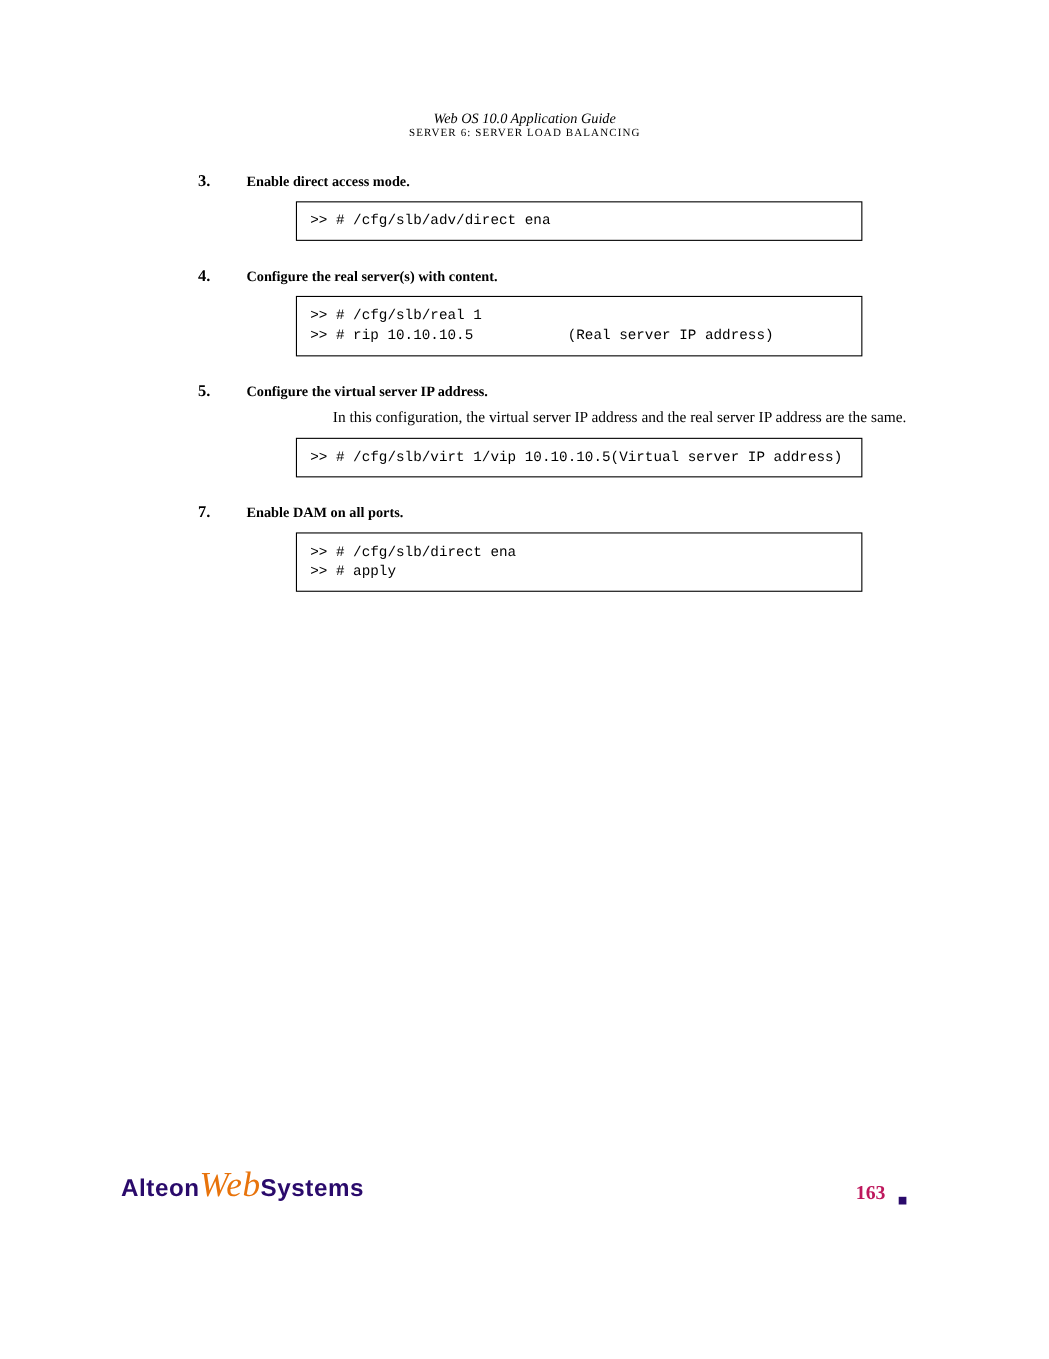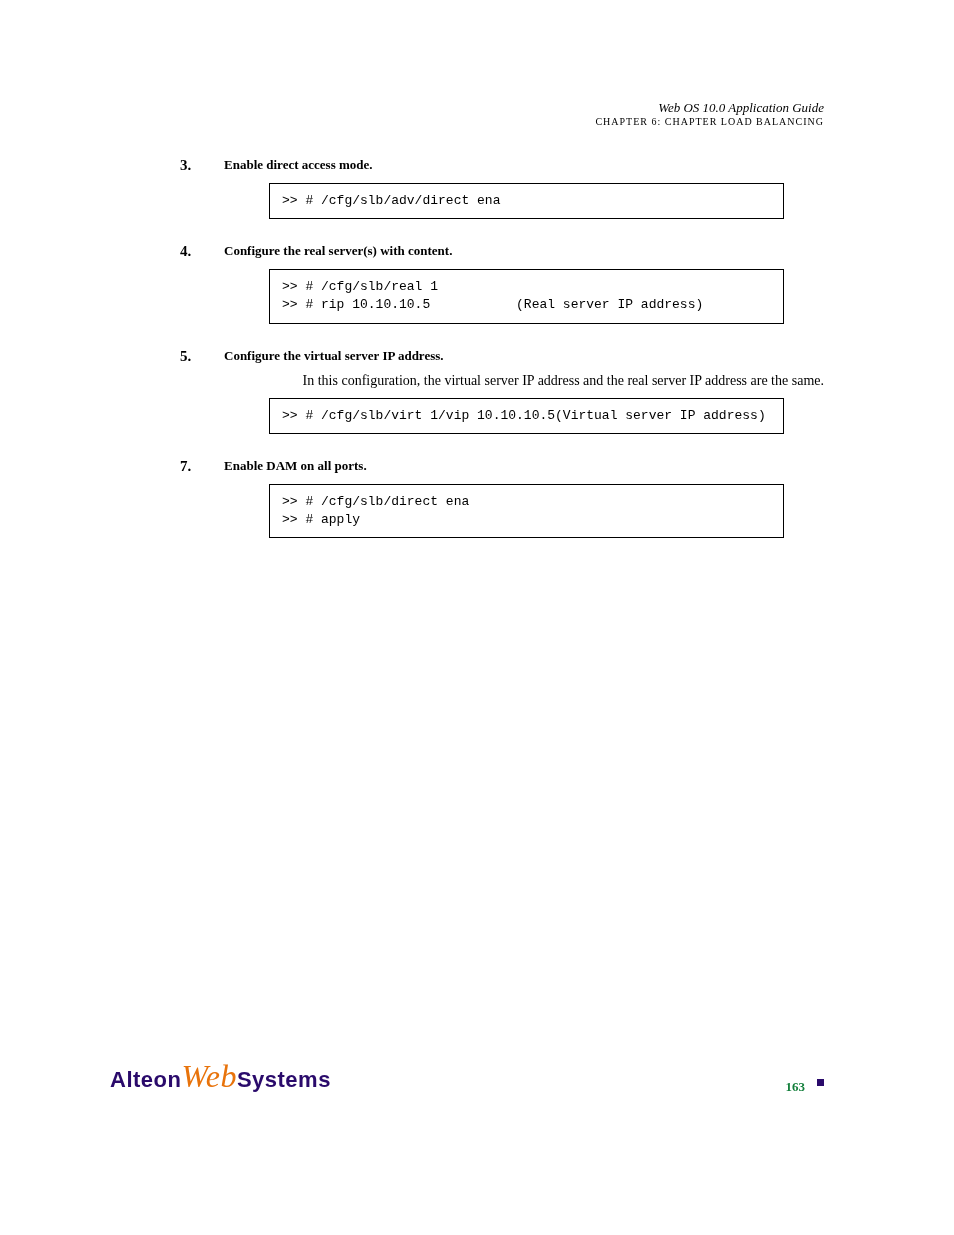--- a/index.html
+++ b/index.html
@@ -8,21 +8,21 @@
       height: 1235px;
       background: #fff;
       font-family: Georgia, 'Times New Roman', serif;
       position: relative;
       color: #000;
     }
     .page {
       padding: 100px 130px 0 130px;
     }
     .header-right {
-      text-align: right;
+      text-align: center;
       font-size: 13px;
       font-style: italic;
       margin-bottom: 30px;
     }
     .chapter-label {
       font-style: normal;
       font-size: 10px;
       letter-spacing: 1px;
     }
     .step-block {
@@ -86,43 +86,43 @@
       font-size: 32px;
       font-weight: normal;
     }
     .logo-systems {
       color: #2a0a6b;
     }
     .page-footer-right {
       position: absolute;
       bottom: 140px;
       right: 130px;
-      font-size: 13px;
-      color: #15803d;
+      font-size: 18px;
+      color: #be185d;
       display: flex;
-      align-items: flex-start;
+      align-items: flex-end;
       gap: 12px;
     }
     .page-num {
       font-weight: bold;
     }
     .small-square {
       width: 7px;
       height: 7px;
       background: #2a0a6b;
       display: inline-block;
     }
   </style>
 </head>
 <body>
 
 <div class="page">
   <div class="header-right">
     <div>Web OS 10.0 Application Guide</div>
-    <div class="chapter-label">CHAPTER 6: CHAPTER LOAD BALANCING</div>
+    <div class="chapter-label">SERVER 6: SERVER LOAD BALANCING</div>
   </div>
 
   <div class="step-block">
     <span class="step-num">3.</span>
     <span class="step-text">Enable direct access mode.</span>
     <div class="code-box">&gt;&gt; # /cfg/slb/adv/direct ena</div>
   </div>
 
   <div class="step-block">
     <span class="step-num">4.</span>

